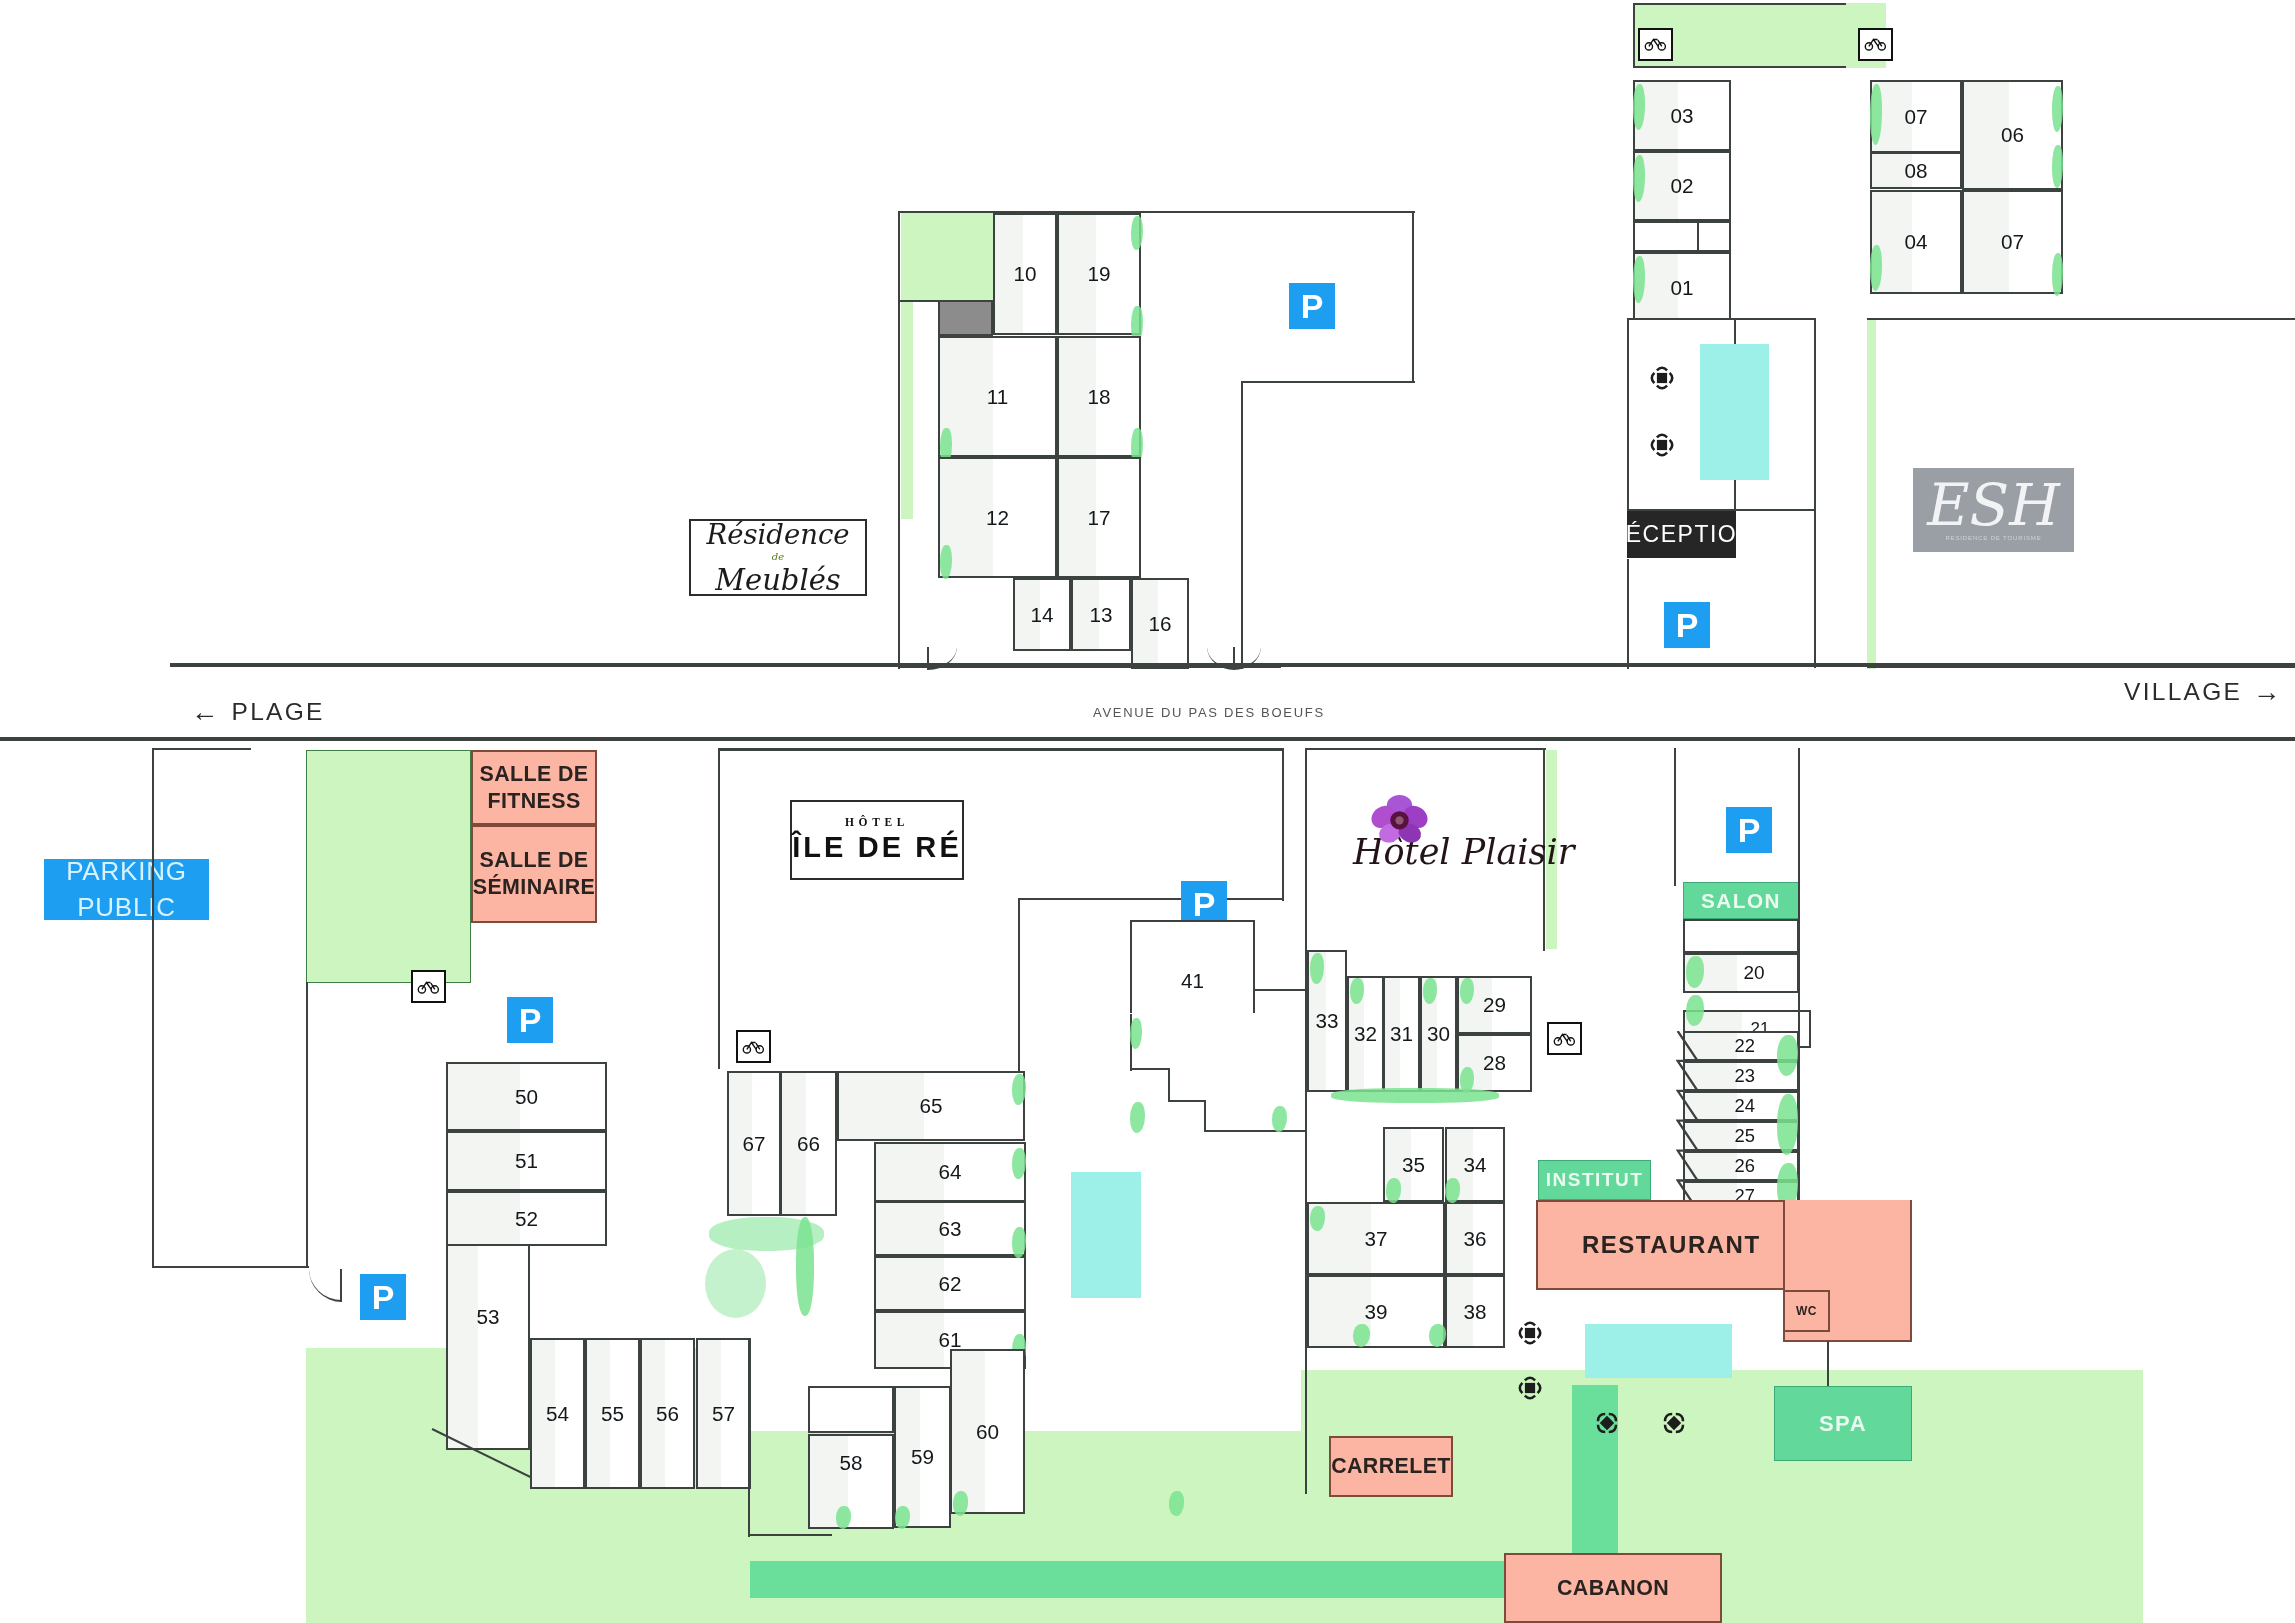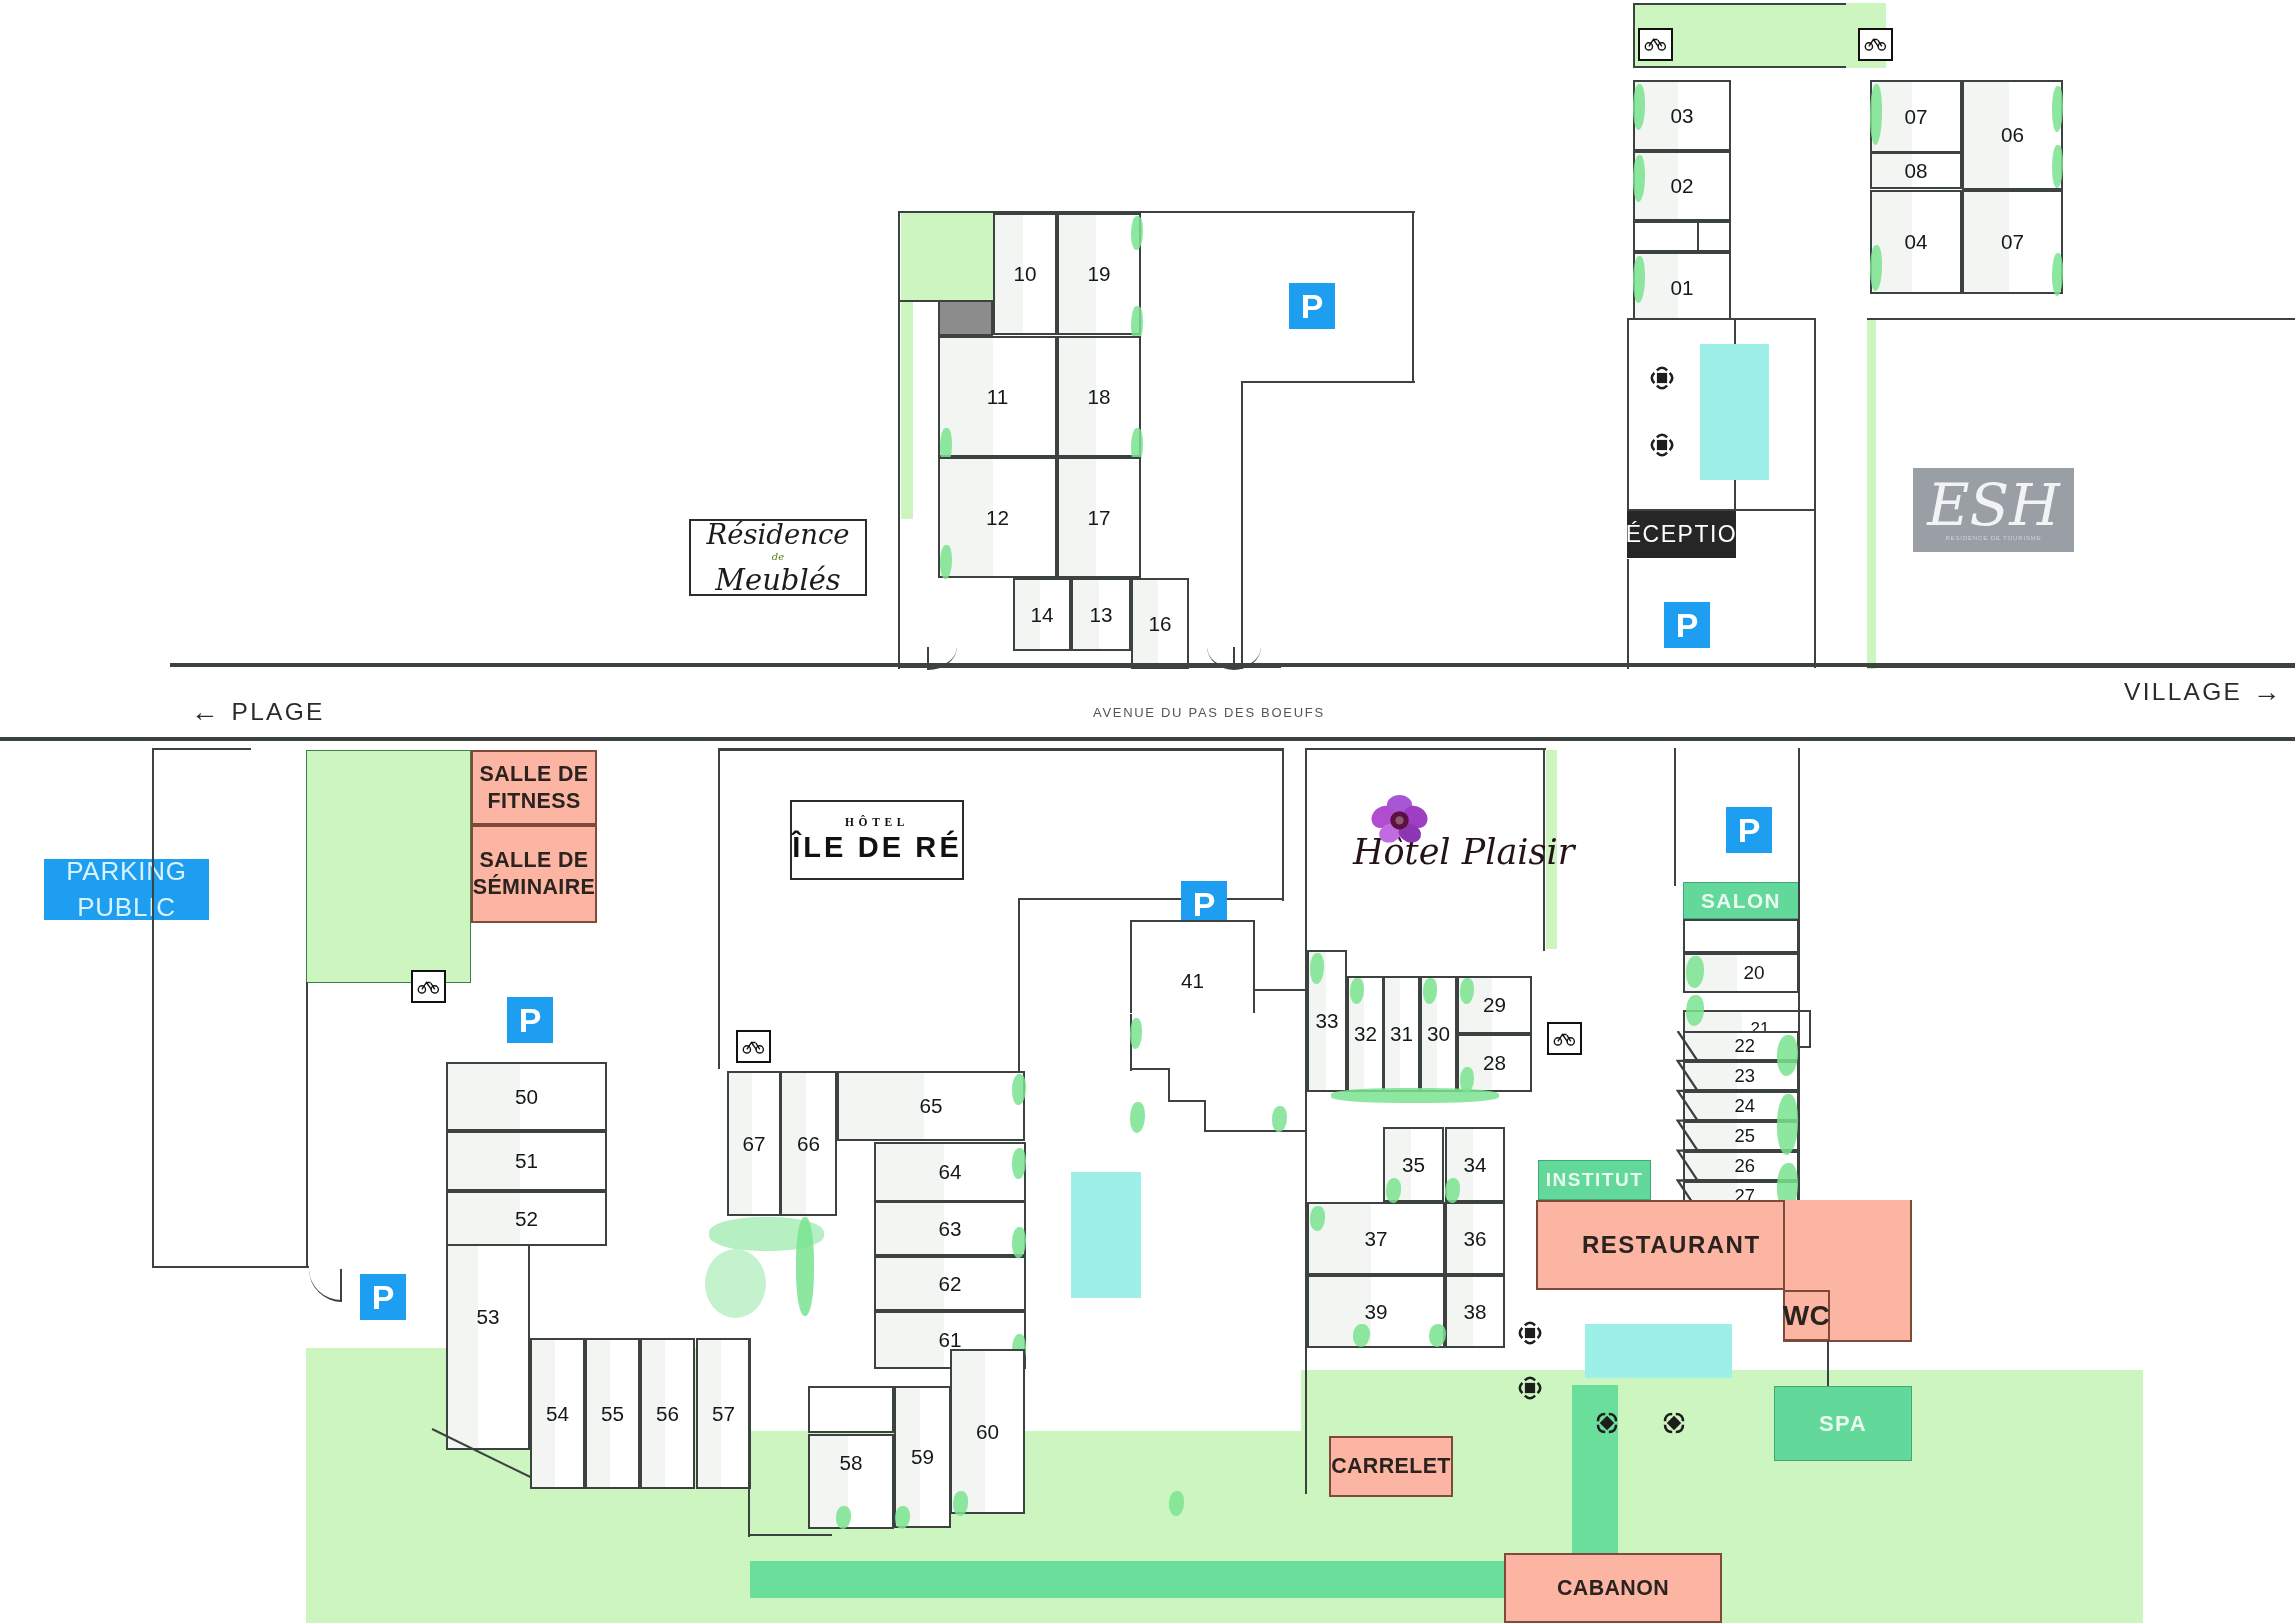--- a/index.html
+++ b/index.html
@@ -456,21 +456,21 @@
 
   <div class="svc green" style="left:1538px;top:1160px;width:113px;height:40px;font-size:19px;">
     <span>INSTITUT</span>
   </div>
 
   <div class="svc salmon" style="left:1536px;top:1200px;width:375px;height:90px;justify-content:flex-start;padding-left:44px;font-size:24px;letter-spacing:1.5px;">
     <span>RESTAURANT</span>
   </div>
   <div class="rect" style="left:1783px;top:1200px;width:129px;height:142px;background:#fbb5a2;border:2.3px solid #7d4a3b;border-top:none;"></div>
 
-  <div class="svc salmon" style="left:1783px;top:1290px;width:47px;height:51px;font-size:28px;">
+  <div class="svc salmon" style="left:1783px;top:1290px;width:47px;height:42px;font-size:12px;">
     <span>WC</span>
   </div>
   <div class="line" style="left:1827px;top:1341px;width:2.3px;height:46px;"></div>
 
   <div class="svc green" style="left:1774px;top:1386px;width:138px;height:75px;font-size:22px;">
     <span>SPA</span>
   </div>
 
   <div class="pool" style="left:1585px;top:1324px;width:147px;height:54px;"></div>
   <div class="umb" style="left:1513px;top:1316px;width:34px;height:34px;">

